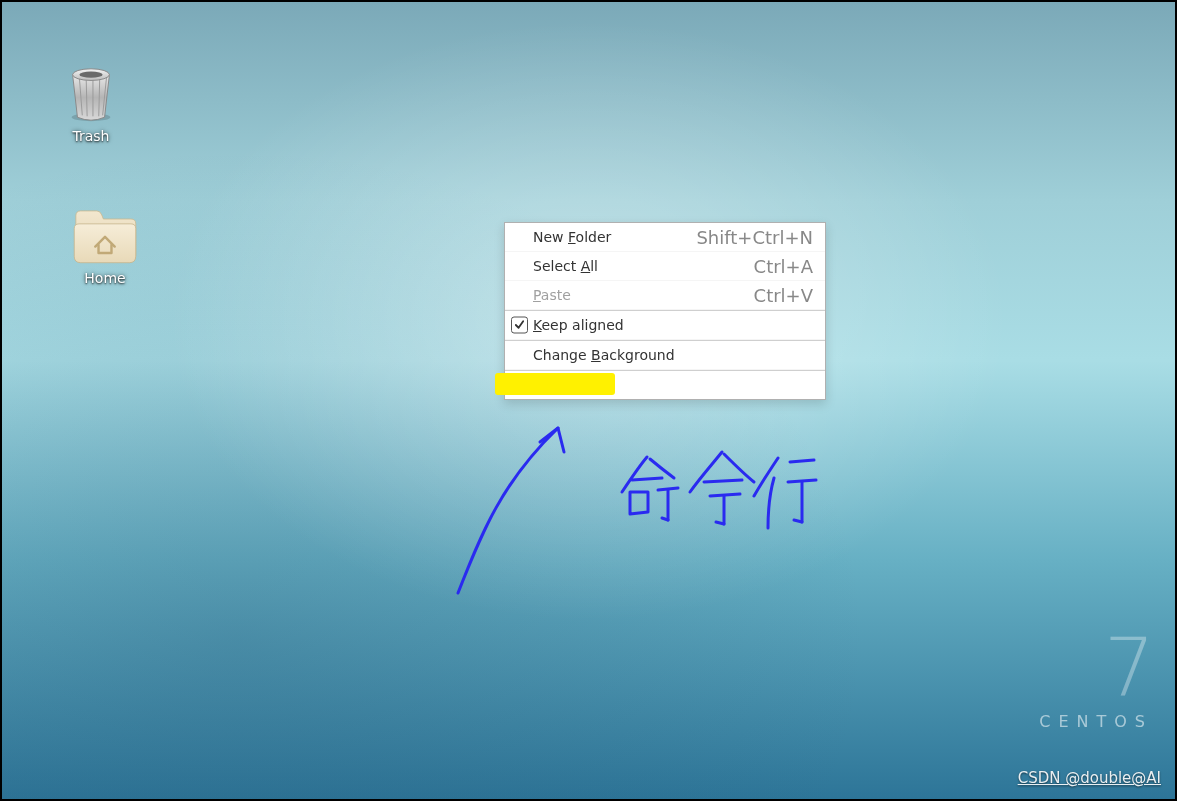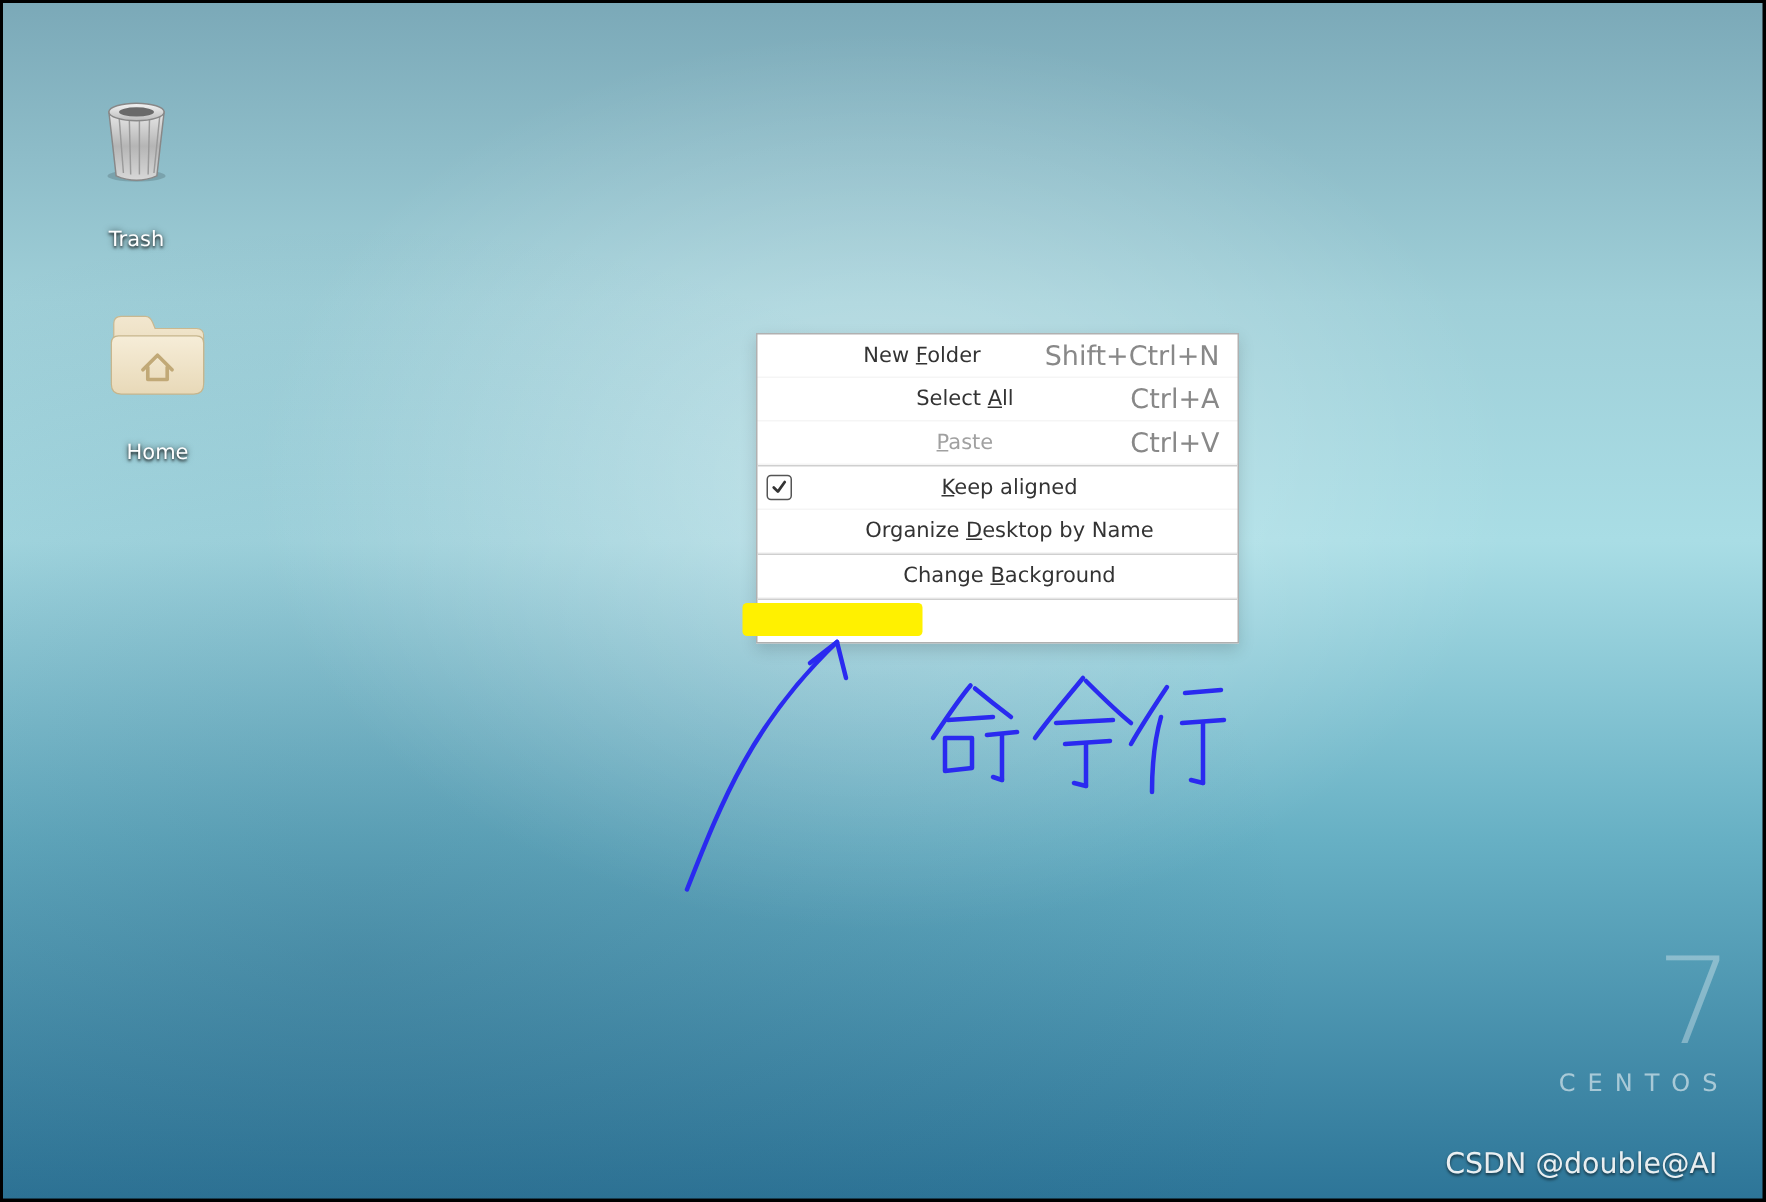--- a/index.html
+++ b/index.html
@@ -33,21 +33,21 @@
   }
   .desktop-icon .icon-graphic {
     margin: 0 auto;
     width: 68px;
     height: 68px;
     display: flex;
     align-items: center;
     justify-content: center;
   }
   .desktop-icon .icon-label {
-    margin-top: 24px;
+    margin-top: 0;
     color: #fff;
     font-size: 14px;
     text-shadow: 0 1px 2px rgba(0,0,0,0.8), 0 0 4px rgba(0,0,0,0.6);
     white-space: nowrap;
   }
 
   
   .context-menu {
     position: absolute;
     background: #fff;
@@ -63,21 +63,21 @@
     height: 28px;
     padding-left: 28px;
     padding-right: 12px;
     cursor: default;
     border-bottom: 1px solid rgba(0,0,0,0.04);
     position: relative;
   }
   .menu-item:last-child { border-bottom: none; }
   .menu-item.disabled { color: #a0a0a0; }
   .menu-item.sep-above { border-top: 1px solid #cfcfcf; }
-  .menu-label { flex: 1; text-align: center; }
+  .menu-label { flex: 1; text-align: left; }
   .menu-shortcut { color: #888; font-size: 18px; }
   .underline-key { text-decoration: underline; }
 
   .checkbox-slot {
     position: absolute;
     left: 6px;
     top: 50%;
     transform: translateY(-50%);
     width: 15px;
     height: 15px;
@@ -117,25 +117,26 @@
     opacity: 0.6;
   }
   .centos-mark .word {
     font-size: 16px;
     letter-spacing: 8px;
     margin-top: 4px;
   }
 
   .footer-credit {
     position: absolute;
-    right: 30px;
+    right: 14px;
     bottom: 12px;
     color: rgba(255,255,255,0.9);
-    font-size: 19px;
+    font-size: 15px;
     text-shadow: 0 1px 2px rgba(0,0,0,0.6);
+    text-decoration: underline;
   }
 
   
   .annotation-layer {
     position: absolute;
     inset: 0;
     pointer-events: none;
   }
 </style>
 </head>
@@ -219,25 +220,20 @@
     <div class="menu-item sep-above">
       <span class="checkbox-slot">
         <svg viewBox="0 0 12 12">
             <path d="M2 6 L5 9 L10 2" fill="none" stroke="#333" stroke-width="2" stroke-linecap="round" stroke-linejoin="round"></path>
           </svg>
       </span>
       <span class="menu-label">
         <span></span><span class="underline-key">K</span><span>eep aligned</span>
       </span>
     </div>
-    <div class="menu-item">
-      <span class="menu-label">
-        <span>Organize </span><span class="underline-key">D</span><span>esktop by Name</span>
-      </span>
-    </div>
     <div class="menu-item sep-above">
       <span class="menu-label">
         <span>Change </span><span class="underline-key">B</span><span>ackground</span>
       </span>
     </div>
     <div class="menu-item sep-above" style="position:relative; z-index:0;">
       <span class="highlight-pill"></span>
     </div>
   </div>
 

